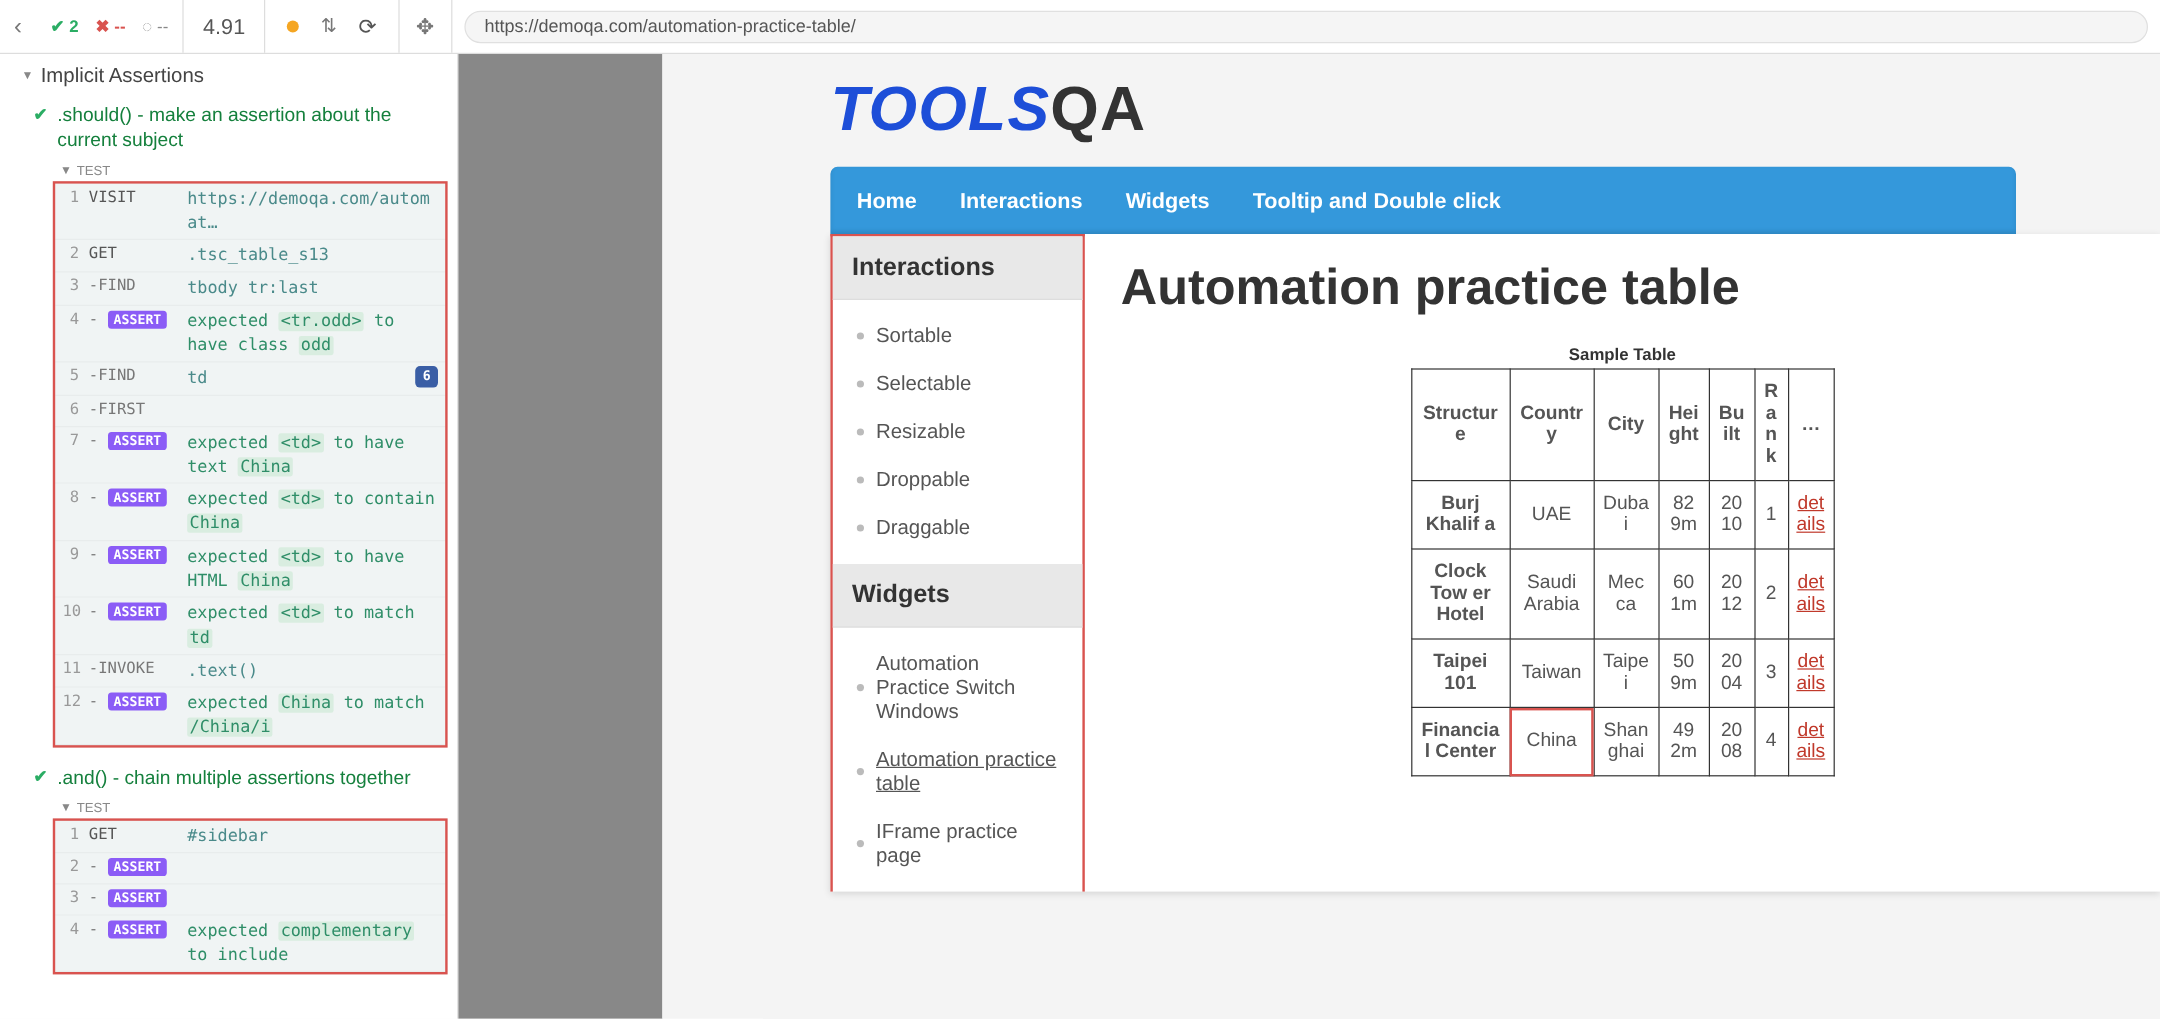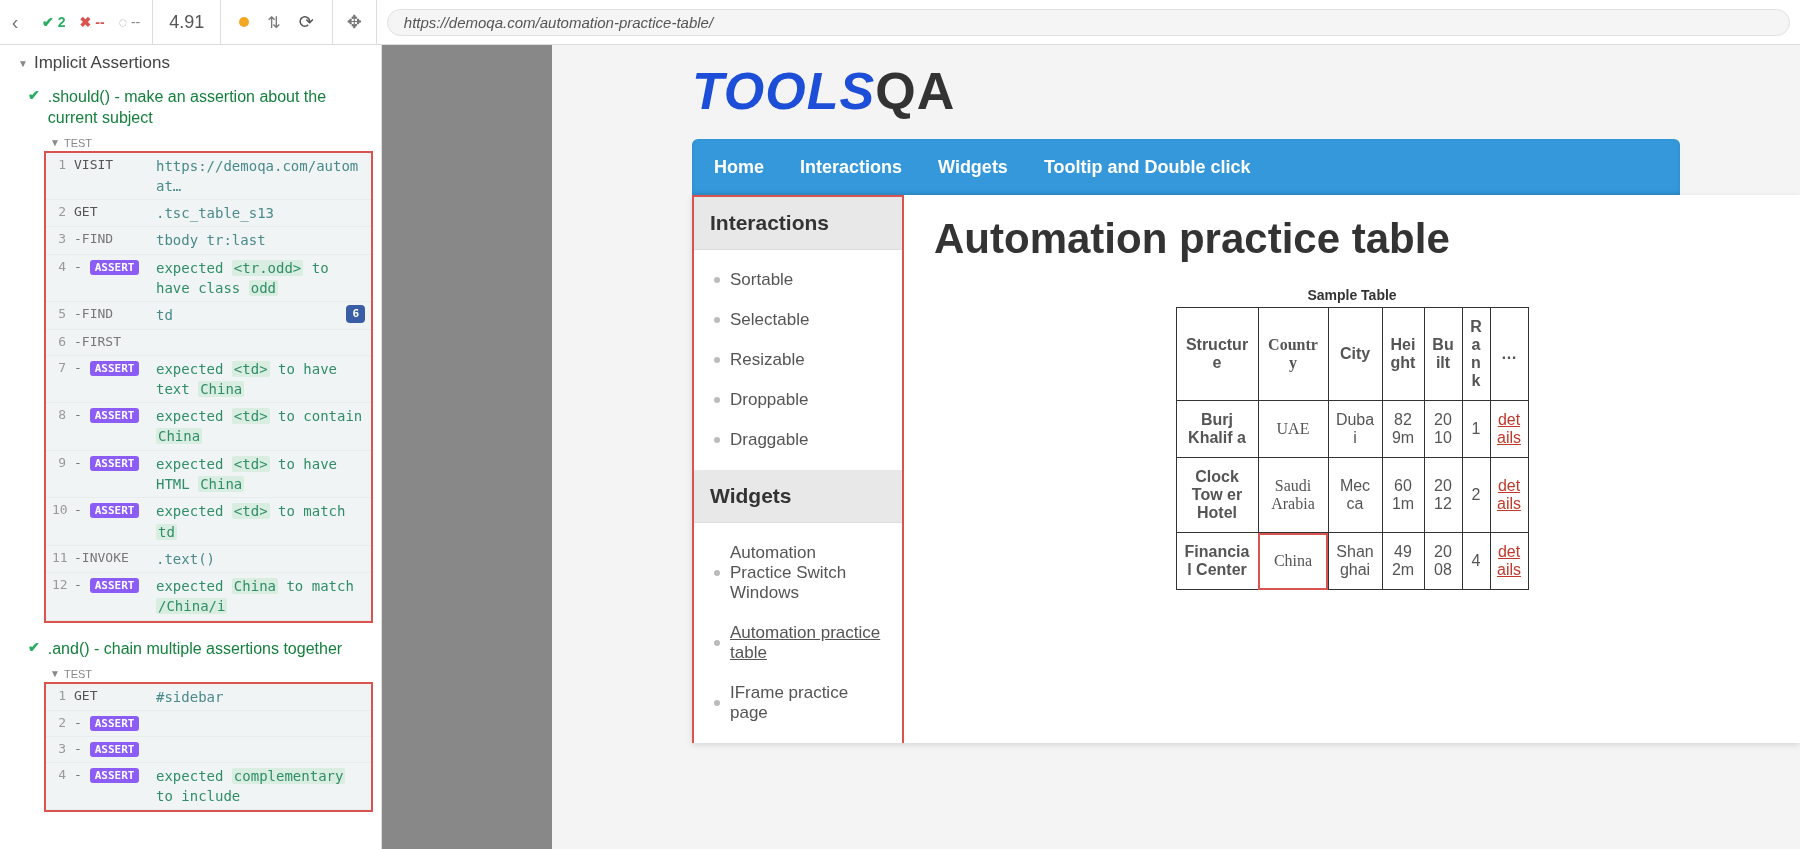--- a/index.html
+++ b/index.html
@@ -10,21 +10,21 @@
   .tb-back { width: 30px; display:flex; align-items:center; justify-content:center; font-size: 20px; color:#777; }
   .tb-stats { display:flex; align-items:center; padding: 0 12px; gap: 14px; border-right:1px solid #ddd; height:100%; }
   .tb-pass { color:#2bad64; font-weight:600; display:flex; align-items:center; gap:4px;}
   .tb-fail { color:#d9534f; font-weight:600; display:flex; align-items:center; gap:4px;}
   .tb-pending { color:#888; display:flex; align-items:center; gap:4px;}
   .tb-time { padding: 0 16px; display:flex; align-items:center; font-size:18px; color:#555; border-right:1px solid #ddd; height:100%;}
   .tb-right-controls { display:flex; align-items:center; gap:18px; padding:0 18px; border-right:1px solid #ddd;}
   .orange-dot { width:10px; height:10px; background:#f5a623; border-radius:50%; }
   .tb-selector { width:44px; display:flex; align-items:center; justify-content:center; font-size:18px; color:#777; border-right:1px solid #ddd;}
   .tb-url { flex:1; display:flex; align-items:center; padding:0 10px;}
-  .url-box { flex:1; background:#f5f5f5; border:1px solid #e0e0e0; border-radius:16px; padding:4px 16px; font-size:15px; color:#555;font-style:italic; }
+  .url-box { flex:1; background:#f5f5f5; border:1px solid #e0e0e0; border-radius:16px; padding:4px 16px; font-size:15px; color:#555; }
   
   
   .main { display:flex; height: calc(100% - 45px); }
   .test-panel { width: 382px; background:#fff; overflow-y:auto; border-right:1px solid #ddd; }
   .resizer { width: 170px; background:#888; }
   .app-panel { flex:1; background:#f4f4f4; overflow:hidden; position:relative; }
   
   
   .suite-title { padding: 8px 8px 8px 18px; font-size: 17px; color:#444; display:flex; align-items:center; gap:6px; }
   .caret { font-size:10px; color:#888; }
@@ -61,21 +61,21 @@
   .bullet { width:6px; height:6px; background:#bbb; border-radius:50%; display:inline-block; flex-shrink:0;}
   .side-item.active { text-decoration:underline; }
   
   .main-col { flex:1; padding:20px 30px; }
   .page-h1 { font-size:42px; font-weight:700; color:#333; margin-bottom:24px; }
   .table-title { text-align:center; font-size:14px; font-weight:700; color:#333; margin-bottom:4px;}
   .data-table { border-collapse:collapse; margin:0 auto; width:auto; }
   .data-table th, .data-table td { border:1px solid #333; padding:10px 6px; text-align:center; vertical-align:middle; font-size:16px; word-break:break-word; }
   .data-table th { font-weight:700; }
   .data-table .c0 { width:82px; font-weight:700;}
-  .data-table .c1 { width:70px;font-family:Liberation Serif, serif;}
+  .data-table .c1 { width:70px;}
   .data-table .c2 { width:54px;}
   .data-table .c3 { width:42px;}
   .data-table .c4 { width:38px;}
   .data-table .c5 { width:28px;}
   .data-table .c6 { width:38px;}
   .details { color:#c0392b; text-decoration:underline; }
   .hl-cell { outline:2px solid #d9534f; outline-offset:-2px;}
 </style>
 </head>
 <body>
@@ -290,20 +290,29 @@
                 <tr>
                   <td class="c0" style="font-weight: 700;">Clock Tow er Hotel</td>
                   <td class="c1">Saudi Arabia</td>
                   <td class="c2">Mec ca</td>
                   <td class="c3">60 1m</td>
                   <td class="c4">20 12</td>
                   <td class="c5">2</td>
                   <td class="c6"><a class="details">det ails</a></td>
                 </tr>
                 <tr>
+                  <td class="c0" style="font-weight: 700;">Taipei 101</td>
+                  <td class="c1">Taiwan</td>
+                  <td class="c2">Taipe i</td>
+                  <td class="c3">50 9m</td>
+                  <td class="c4">20 04</td>
+                  <td class="c5">3</td>
+                  <td class="c6"><a class="details">det ails</a></td>
+                </tr>
+                <tr>
                   <td class="c0" style="font-weight: 700;">Financial Center</td>
                   <td class="c1 hl-cell">China</td>
                   <td class="c2">Shan ghai</td>
                   <td class="c3">49 2m</td>
                   <td class="c4">20 08</td>
                   <td class="c5">4</td>
                   <td class="c6"><a class="details">det ails</a></td>
                 </tr>
               </tbody>
           </table>

